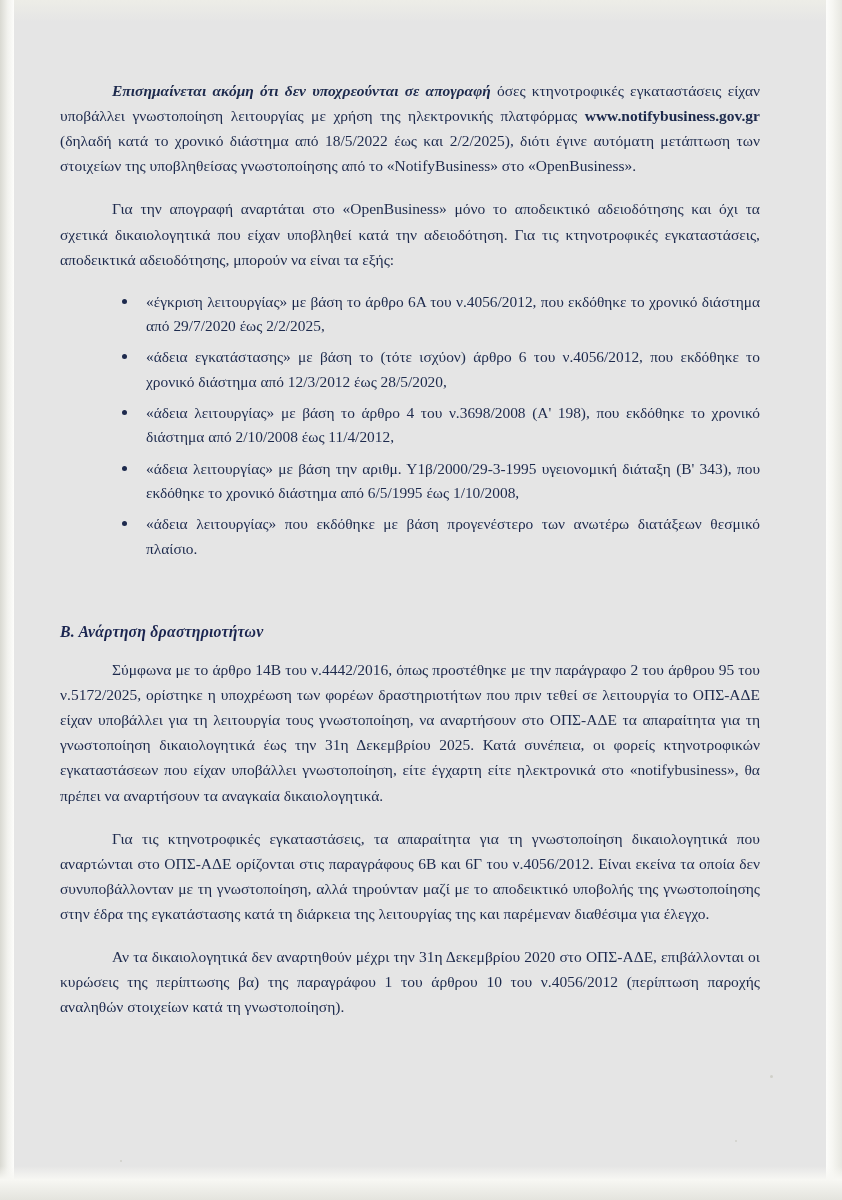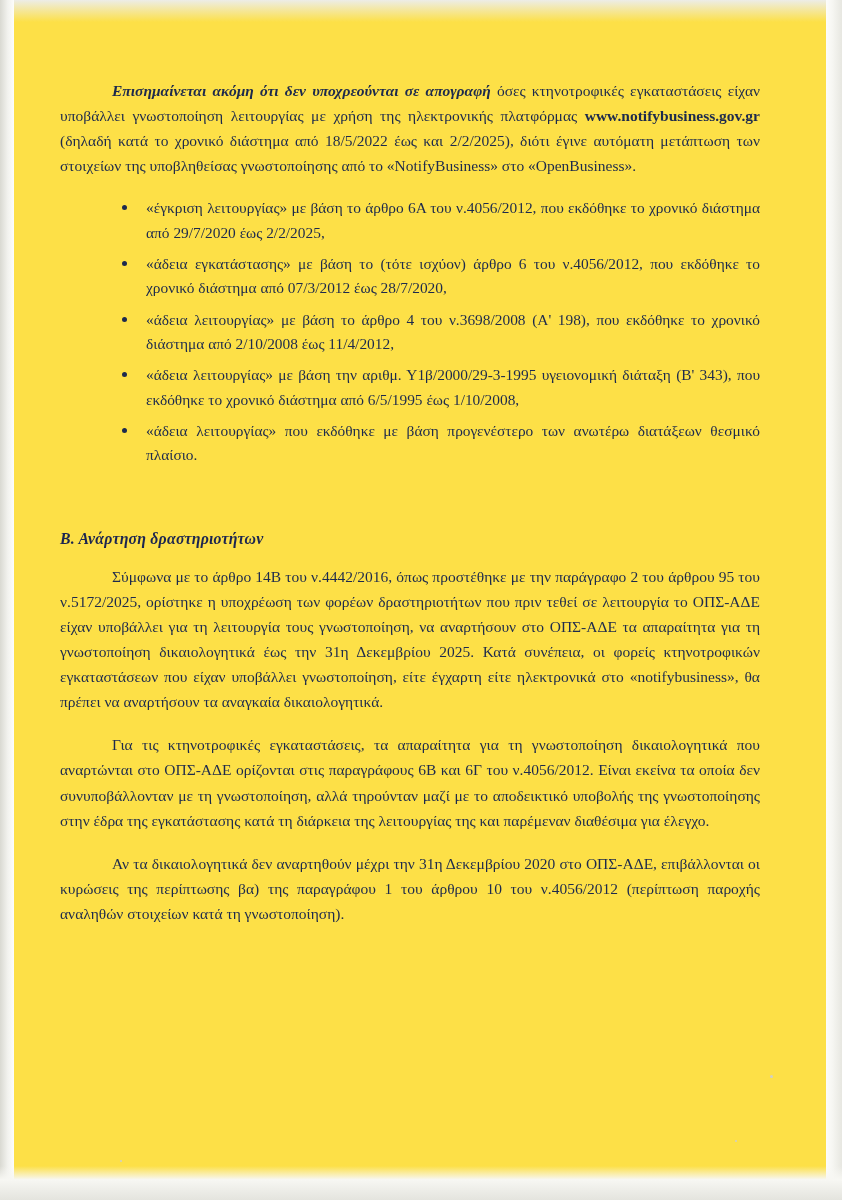--- a/index.html
+++ b/index.html
@@ -4,21 +4,21 @@
 <style>
   html, body {
     margin: 0;
     padding: 0;
     background: #ffffff;
   }
   .page {
     position: relative;
     width: 842px;
     height: 1200px;
-    background: #fde047;
+    background: #e5e5e5;
     box-sizing: border-box;
     overflow: hidden;
     font-family: "Liberation Serif", serif;
     color: #1b2540;
   }
   
   .scan-left-edge {
     position: absolute;
     left: 0; top: 0;
     width: 14px; height: 100%;
@@ -123,29 +123,30 @@
   <div class="speck" style="left:770px; top:1075px; width:3px; height:3px;"></div>
   <div class="speck" style="left:735px; top:1140px; width:2px; height:2px;"></div>
   <div class="speck" style="left:120px; top:1160px; width:2px; height:2px;"></div>
 
   <div class="content">
 
     <p class="para">
       <span class="bold ital">Επισημαίνεται ακόμη ότι </span><span class="bold ital">δεν υποχρεούνται σε απογραφή </span><span>όσες κτηνοτροφικές εγκαταστάσεις είχαν υποβάλλει γνωστοποίηση λειτουργίας με χρήση της ηλεκτρονικής πλατφόρμας </span><span class="bold">www.notifybusiness.gov.gr </span><span>(δηλαδή κατά το χρονικό διάστημα από 18/5/2022 έως και 2/2/2025), διότι έγινε αυτόματη μετάπτωση των στοιχείων της υποβληθείσας γνωστοποίησης από το «NotifyBusiness» στο «OpenBusiness».</span>
     </p>
 
+    <p class="para">Για την απογραφή αναρτάται στο «OpenBusiness» μόνο το αποδεικτικό αδειοδότησης και όχι τα σχετικά δικαιολογητικά που είχαν υποβληθεί κατά την αδειοδότηση. Για τις κτηνοτροφικές εγκαταστάσεις, αποδεικτικά αδειοδότησης, μπορούν να είναι τα εξής:</p>
 
     <ul class="bullets">
       <li>
         <span class="dot"></span>
         <span>«έγκριση λειτουργίας» με βάση το άρθρο 6Α του ν.4056/2012, που εκδόθηκε το χρονικό διάστημα από 29/7/2020 έως 2/2/2025,</span>
       </li>
       <li>
         <span class="dot"></span>
-        <span>«άδεια εγκατάστασης» με βάση το (τότε ισχύον) άρθρο 6 του ν.4056/2012, που εκδόθηκε το χρονικό διάστημα από 07/3/2012 έως 28/7/2020,</span>
+        <span>«άδεια εγκατάστασης» με βάση το (τότε ισχύον) άρθρο 6 του ν.4056/2012, που εκδόθηκε το χρονικό διάστημα από 12/3/2012 έως 28/5/2020,</span>
       </li>
       <li>
         <span class="dot"></span>
         <span>«άδεια λειτουργίας» με βάση το άρθρο 4 του ν.3698/2008 (Α' 198), που εκδόθηκε το χρονικό διάστημα από 2/10/2008 έως 11/4/2012,</span>
       </li>
       <li>
         <span class="dot"></span>
         <span>«άδεια λειτουργίας» με βάση την αριθμ. Υ1β/2000/29-3-1995 υγειονομική διάταξη (Β' 343), που εκδόθηκε το χρονικό διάστημα από 6/5/1995 έως 1/10/2008,</span>
       </li>
       <li>

